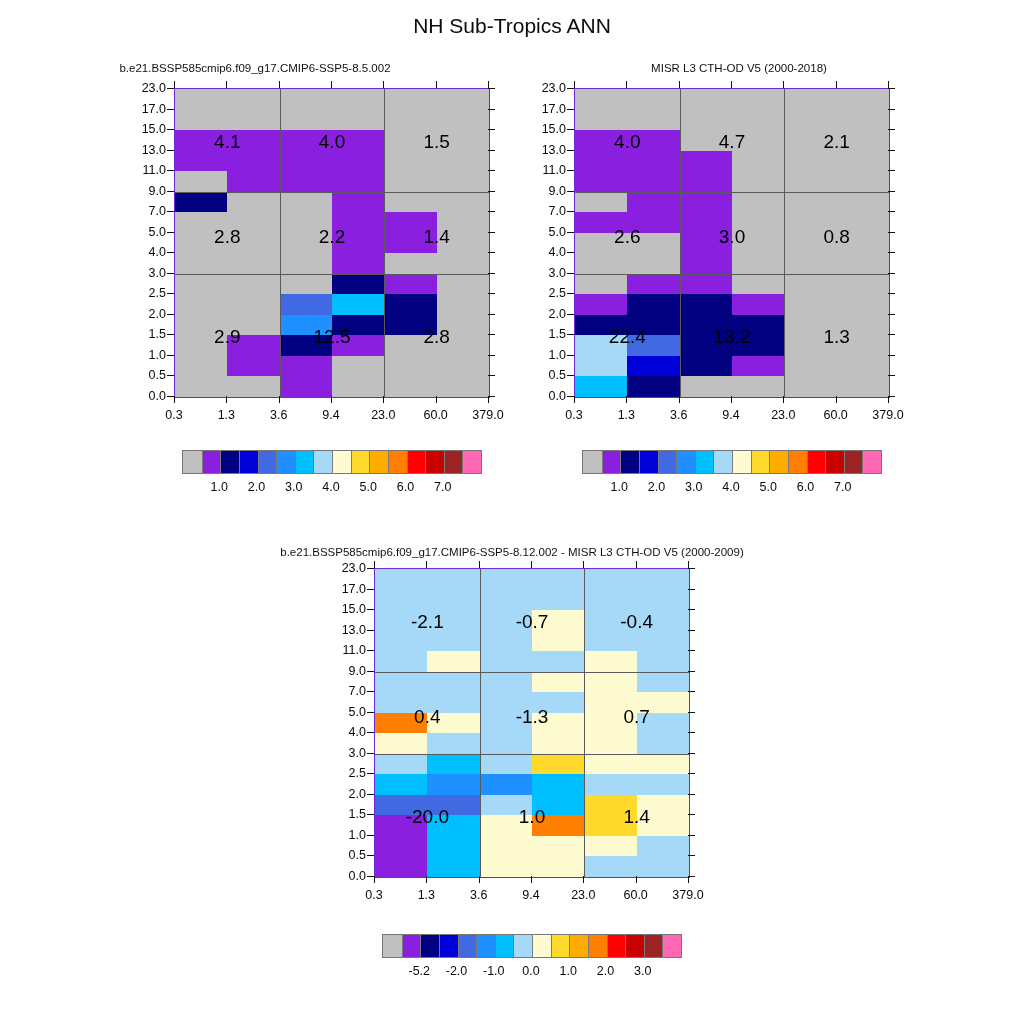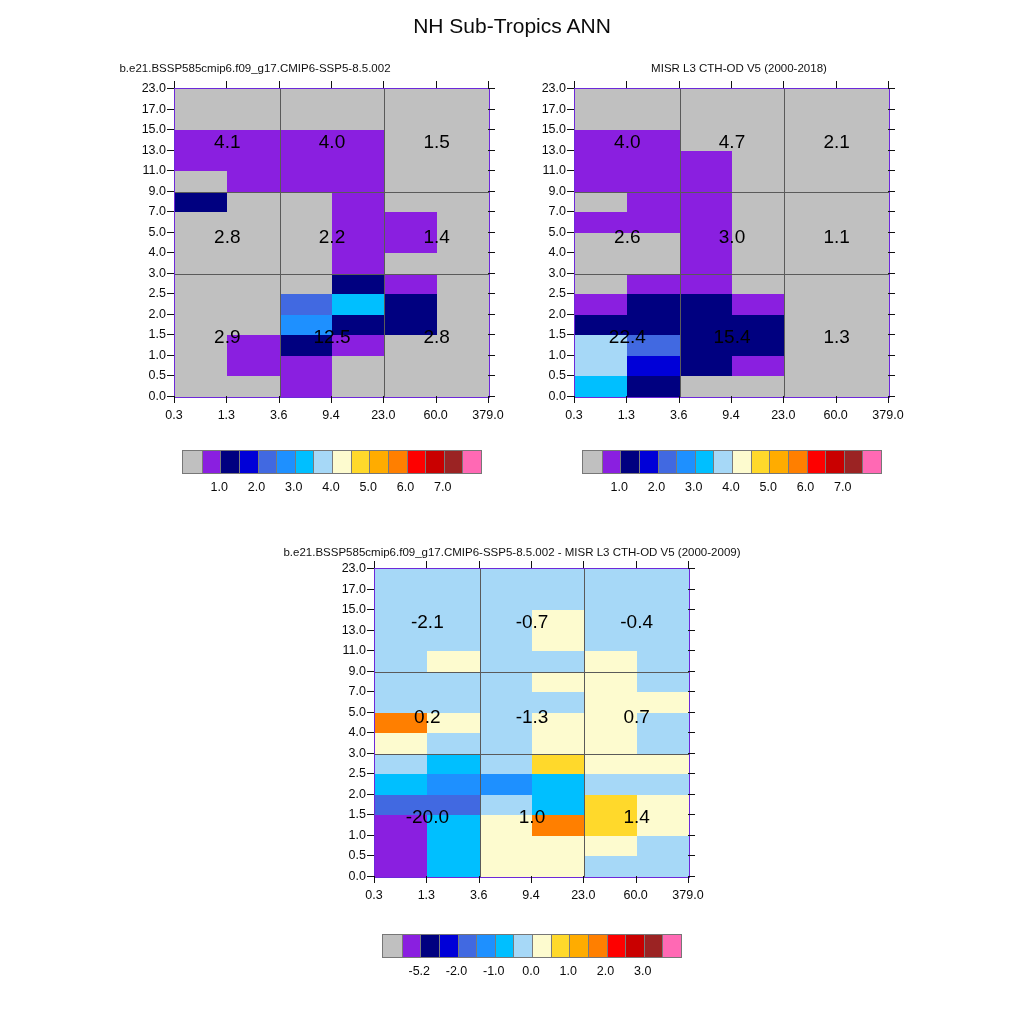--- a/index.html
+++ b/index.html
@@ -333,23 +333,23 @@
     </div>
     <div class="major-v" style="left: 104.667px;"></div>
     <div class="major-v" style="left: 209.333px;"></div>
     <div class="major-h" style="top: 102.667px;"></div>
     <div class="major-h" style="top: 184.8px;"></div>
     <div class="bigval" style="left: 52.3333px; top: 53.3867px;">4.0</div>
     <div class="bigval" style="left: 157px; top: 53.3867px;">4.7</div>
     <div class="bigval" style="left: 261.667px; top: 53.3867px;">2.1</div>
     <div class="bigval" style="left: 52.3333px; top: 147.84px;">2.6</div>
     <div class="bigval" style="left: 157px; top: 147.84px;">3.0</div>
-    <div class="bigval" style="left: 261.667px; top: 147.84px;">1.1</div>
+    <div class="bigval" style="left: 261.667px; top: 147.84px;">0.8</div>
     <div class="bigval" style="left: 52.3333px; top: 248.453px;">22.4</div>
-    <div class="bigval" style="left: 157px; top: 248.453px;">15.4</div>
+    <div class="bigval" style="left: 157px; top: 248.453px;">13.2</div>
     <div class="bigval" style="left: 261.667px; top: 248.453px;">1.3</div>
   </div>
 <div id="axes-obs">
     <div class="ytlab" style="left: 522px; top: 88px; width: 44px;">23.0</div>
     <div class="ytick" style="left: 567px; top: 88px;"></div>
     <div class="ytick" style="left: 888px; top: 88px;"></div>
     <div class="ytlab" style="left: 522px; top: 108.533px; width: 44px;">17.0</div>
     <div class="ytick" style="left: 567px; top: 108.533px;"></div>
     <div class="ytick" style="left: 888px; top: 108.533px;"></div>
     <div class="ytlab" style="left: 522px; top: 129.067px; width: 44px;">15.0</div>
@@ -410,21 +410,21 @@
     <div class="xtick" style="left: 783.333px; top: 396px;"></div>
     <div class="xtick" style="left: 783.333px; top: 81px;"></div>
     <div class="xtlab" style="left: 835.667px; top: 408px;">60.0</div>
     <div class="xtick" style="left: 835.667px; top: 396px;"></div>
     <div class="xtick" style="left: 835.667px; top: 81px;"></div>
     <div class="xtlab" style="left: 888px; top: 408px;">379.0</div>
     <div class="xtick" style="left: 888px; top: 396px;"></div>
     <div class="xtick" style="left: 888px; top: 81px;"></div>
   </div>
 
-<div class="paneltitle" style="left:132px;top:546px;width:760px;">b.e21.BSSP585cmip6.f09_g17.CMIP6-SSP5-8.5.002 - MISR L3 CTH-OD V5 (2000-2009)</div>
+<div class="paneltitle" style="left:132px;top:546px;width:760px;">b.e21.BSSP585cmip6.f09_g17.CMIP6-SSP5-8.12.002 - MISR L3 CTH-OD V5 (2000-2009)</div>
 <div class="plotbox" id="plot-diff" style="left:374px;top:568px;width:316px;height:310px;">
     <div class="cellgrid">
       <div class="cell" style="left: 0px; top: 0px; width: 53px; height: 21px; background: rgb(166, 216, 247);"></div>
       <div class="cell" style="left: 52.3333px; top: 0px; width: 53px; height: 21px; background: rgb(166, 216, 247);"></div>
       <div class="cell" style="left: 104.667px; top: 0px; width: 53px; height: 21px; background: rgb(166, 216, 247);"></div>
       <div class="cell" style="left: 157px; top: 0px; width: 53px; height: 21px; background: rgb(166, 216, 247);"></div>
       <div class="cell" style="left: 209.333px; top: 0px; width: 53px; height: 21px; background: rgb(166, 216, 247);"></div>
       <div class="cell" style="left: 261.667px; top: 0px; width: 53px; height: 21px; background: rgb(166, 216, 247);"></div>
       <div class="cell" style="left: 0px; top: 20.5333px; width: 53px; height: 21px; background: rgb(166, 216, 247);"></div>
       <div class="cell" style="left: 52.3333px; top: 20.5333px; width: 53px; height: 21px; background: rgb(166, 216, 247);"></div>
@@ -511,21 +511,21 @@
       <div class="cell" style="left: 209.333px; top: 287.467px; width: 53px; height: 21px; background: rgb(166, 216, 247);"></div>
       <div class="cell" style="left: 261.667px; top: 287.467px; width: 53px; height: 21px; background: rgb(166, 216, 247);"></div>
     </div>
     <div class="major-v" style="left: 104.667px;"></div>
     <div class="major-v" style="left: 209.333px;"></div>
     <div class="major-h" style="top: 102.667px;"></div>
     <div class="major-h" style="top: 184.8px;"></div>
     <div class="bigval" style="left: 52.3333px; top: 53.3867px;">-2.1</div>
     <div class="bigval" style="left: 157px; top: 53.3867px;">-0.7</div>
     <div class="bigval" style="left: 261.667px; top: 53.3867px;">-0.4</div>
-    <div class="bigval" style="left: 52.3333px; top: 147.84px;">0.2</div>
+    <div class="bigval" style="left: 52.3333px; top: 147.84px;">0.4</div>
     <div class="bigval" style="left: 157px; top: 147.84px;">-1.3</div>
     <div class="bigval" style="left: 261.667px; top: 147.84px;">0.7</div>
     <div class="bigval" style="left: 52.3333px; top: 248.453px;">-20.0</div>
     <div class="bigval" style="left: 157px; top: 248.453px;">1.0</div>
     <div class="bigval" style="left: 261.667px; top: 248.453px;">1.4</div>
   </div>
 <div id="axes-diff">
     <div class="ytlab" style="left: 322px; top: 568px; width: 44px;">23.0</div>
     <div class="ytick" style="left: 367px; top: 568px;"></div>
     <div class="ytick" style="left: 688px; top: 568px;"></div>

